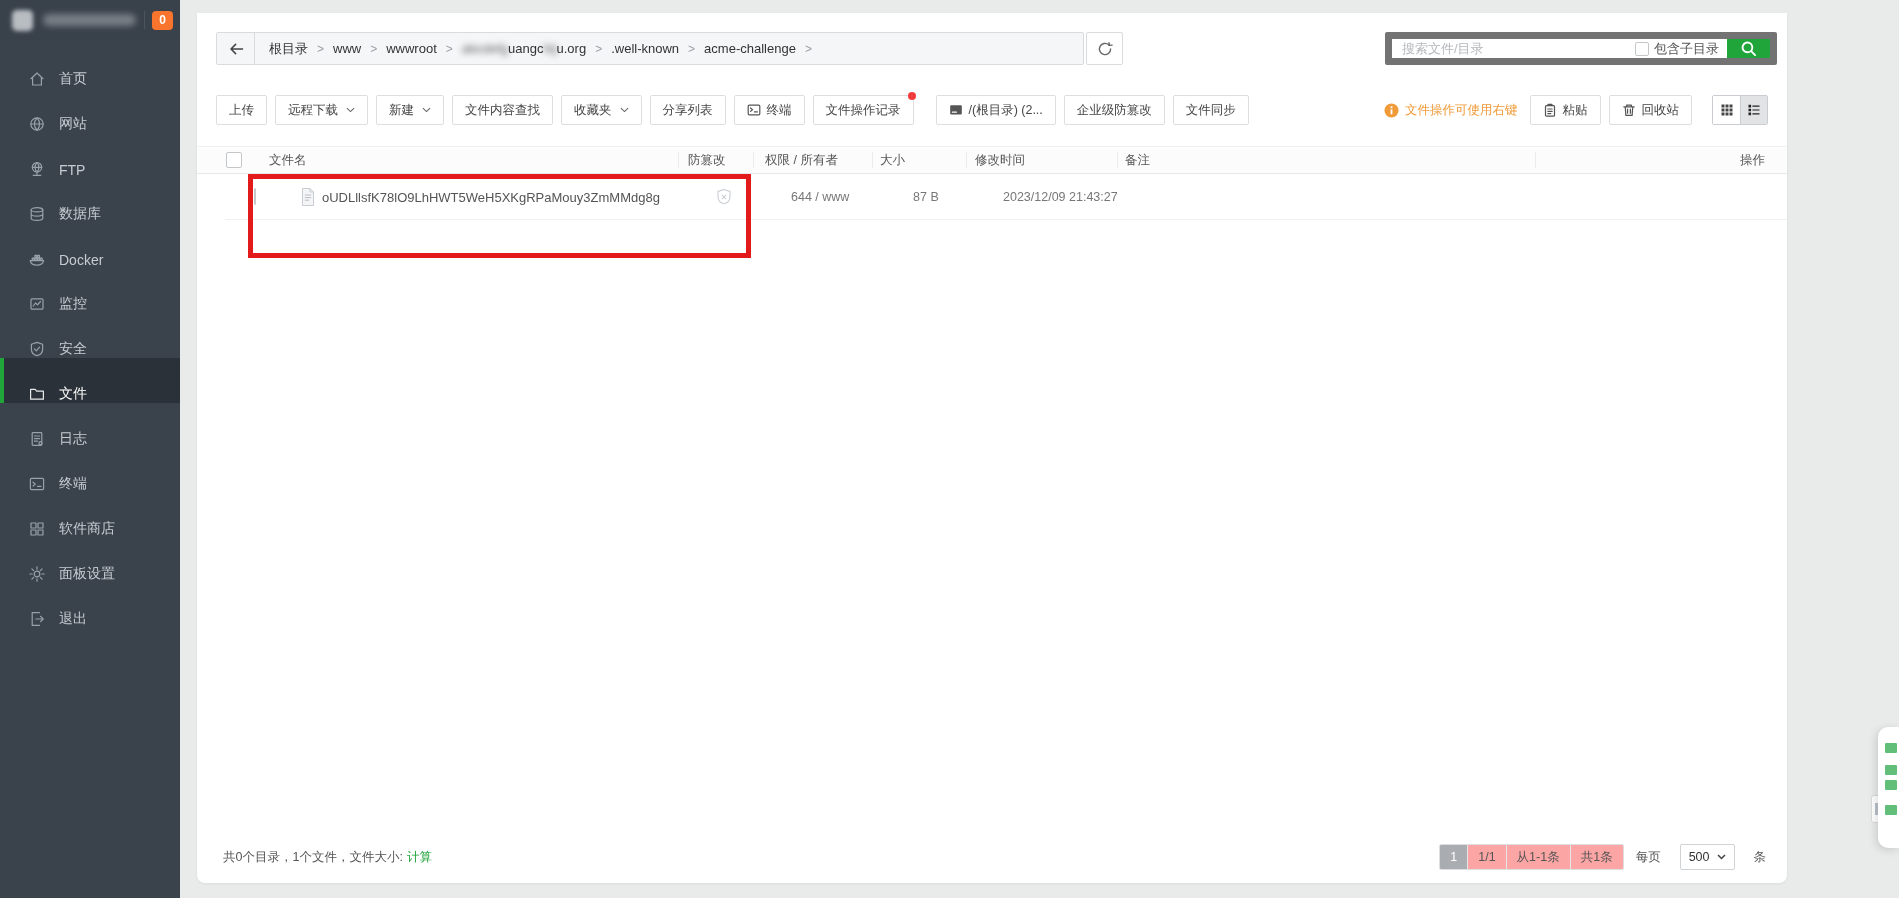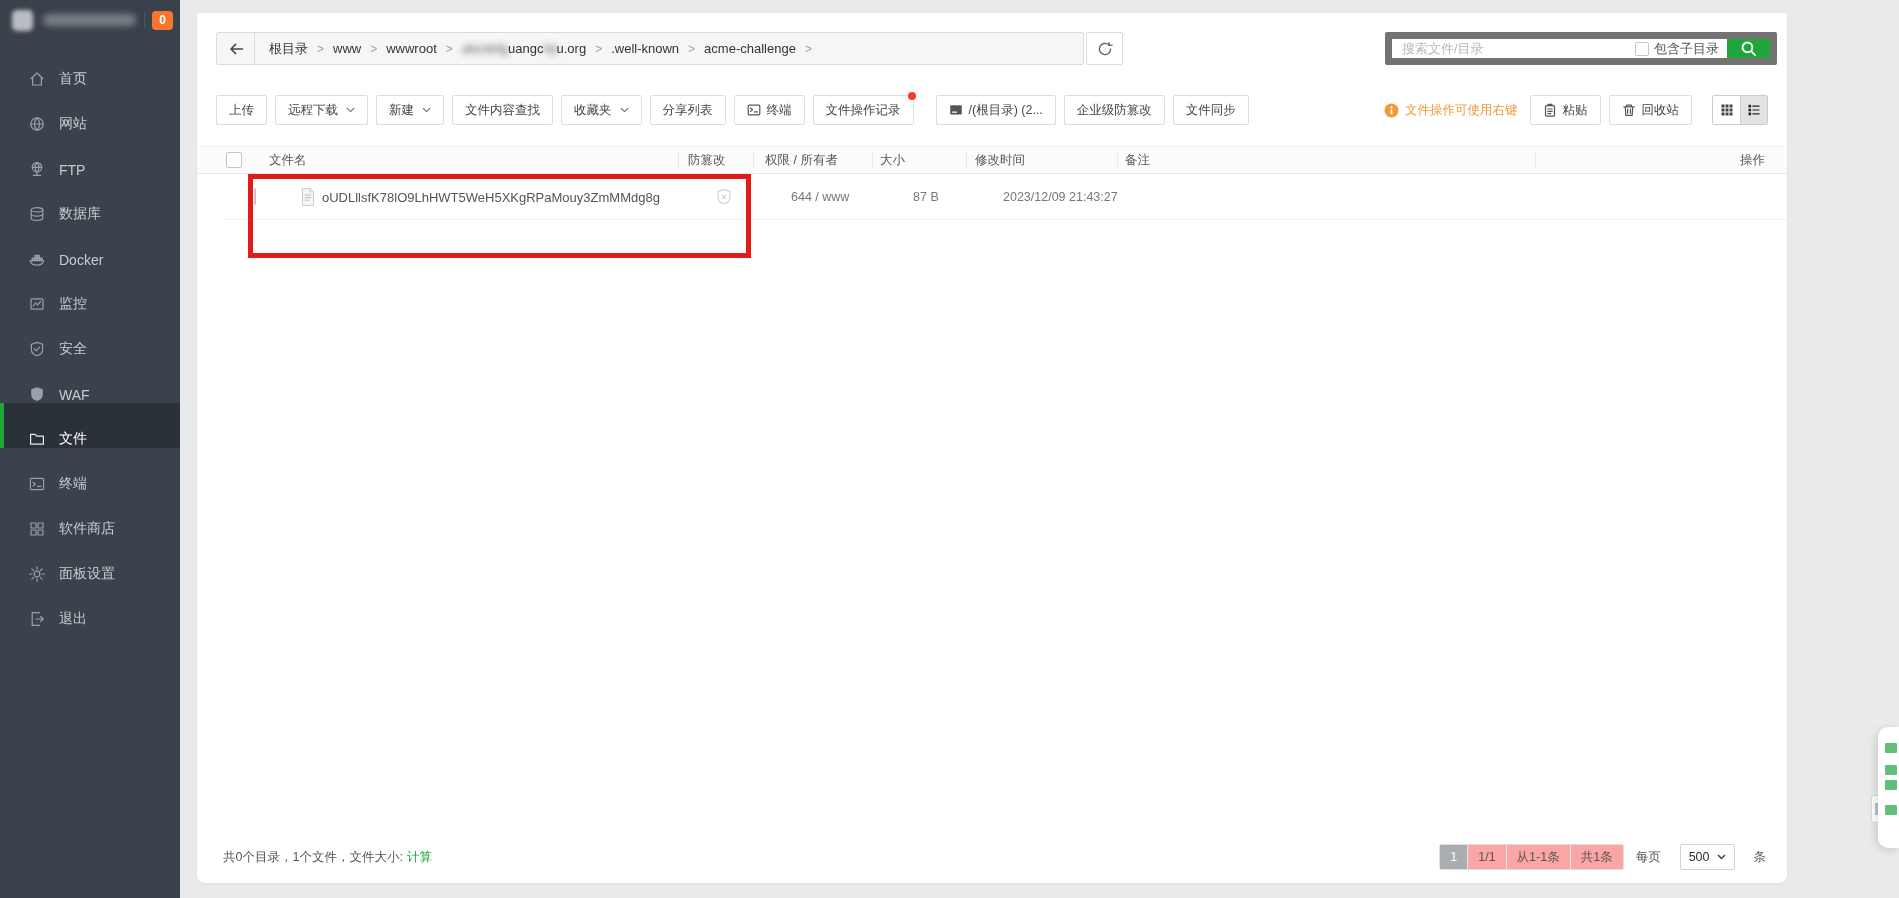--- a/index.html
+++ b/index.html
@@ -172,35 +172,37 @@
     </div>
     <div class="nav-item">
       <span class="ic">
           <svg viewBox="0 0 18 18">
             <path d="M9 2.4l5.6 1.9v4.9c0 3.6-2.4 5.7-5.6 6.4-3.2-.7-5.6-2.8-5.6-6.4V4.3z"></path>
             <path d="M6.4 8.9l1.9 1.9 3.3-3.7"></path>
           </svg>
         </span>
       <span>安全</span>
     </div>
-    <div class="nav-item">
-      <span class="ic">
-          <svg viewBox="0 0 18 18">
-            <path fill="currentColor" stroke="none" d="M9 2.2l5.8 2v5c0 3.7-2.5 5.9-5.8 6.6-3.3-.7-5.8-2.9-5.8-6.6v-5z"></path>
-          </svg>
-        </span>
-      <span>WAF</span>
-    </div>
     <div class="nav-item active">
       <span class="ic">
           <svg viewBox="0 0 18 18">
             <path d="M2.6 14.2V4.4h4.6l1.5 1.7h6.7v8.1z"></path>
           </svg>
         </span>
       <span>文件</span>
+    </div>
+    <div class="nav-item">
+      <span class="ic">
+          <svg viewBox="0 0 18 18">
+            <rect x="4.2" y="2.6" width="9.6" height="12.8" rx="0.8"></rect>
+            <path d="M6.4 6h5.2M6.4 8.6h5.2M6.4 11.2h3"></path>
+            <circle cx="12.4" cy="13.2" r="1.5"></circle>
+          </svg>
+        </span>
+      <span>日志</span>
     </div>
     <div class="nav-item">
       <span class="ic">
           <svg viewBox="0 0 18 18">
             <rect x="2.4" y="3.4" width="13.2" height="11.2" rx="1"></rect>
             <path d="M5 7.2l2.4 1.9L5 11M9.6 11.4h3.4"></path>
           </svg>
         </span>
       <span>终端</span>
     </div>

